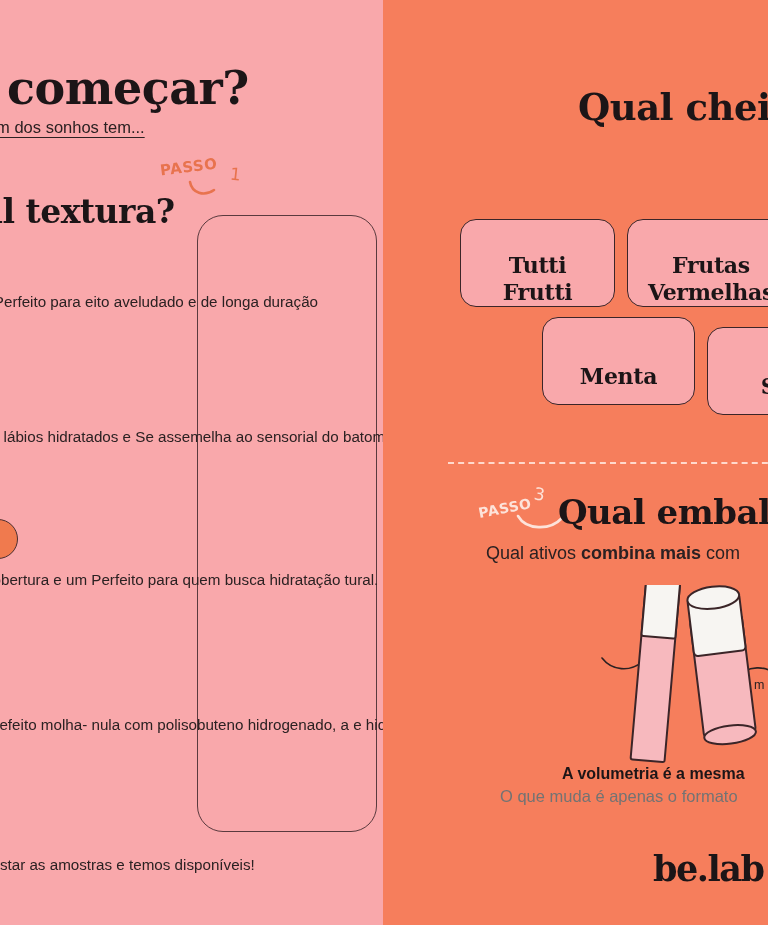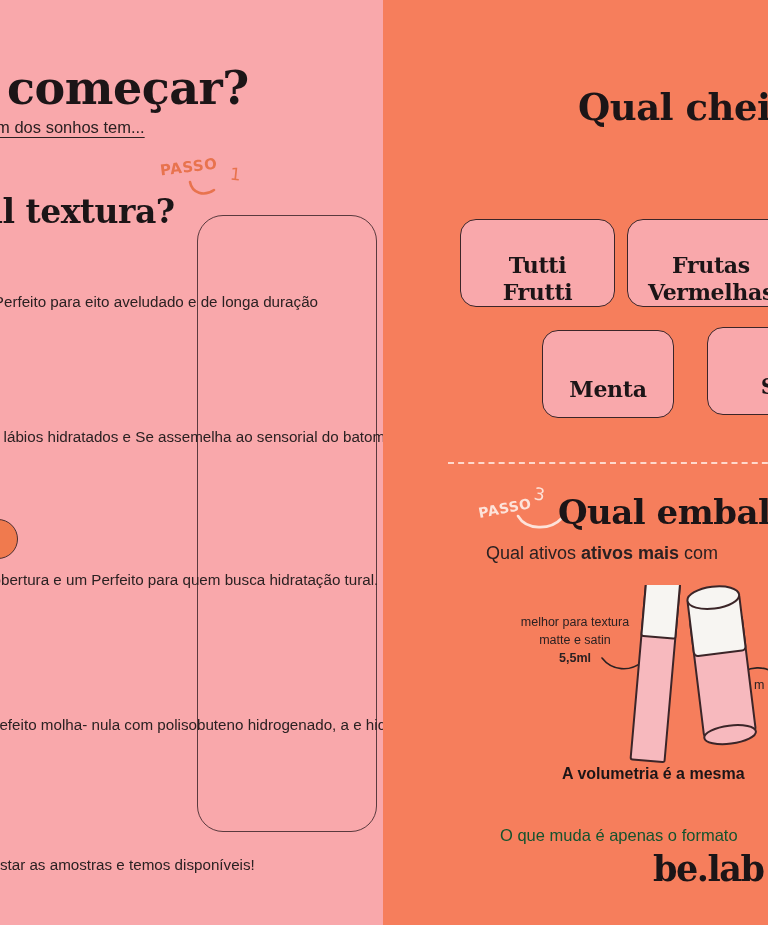--- a/index.html
+++ b/index.html
@@ -183,21 +183,21 @@
     font-family: "DejaVu Serif", "Liberation Serif", serif;
     font-weight: 700;
     font-size: 22px;
     line-height: 1.25;
     color: #1c1517;
     letter-spacing: -0.3px;
     margin-top: 32px;
   }
   .fc-1 { left: 460px; top: 219px; width: 155px; height: 88px; }
   .fc-2 { left: 627px; top: 219px; width: 168px; height: 88px; }
-  .fc-3 { left: 542px; top: 330px; width: 132px; height: 88px; align-items: center; }
+  .fc-3 { left: 542px; top: 317px; width: 153px; height: 88px; align-items: center; }
   .fc-4 { left: 707px; top: 327px; width: 160px; height: 88px; }
 
   .dashed-div {
     position: absolute;
     left: 448px; top: 462px;
     width: 330px; height: 0;
     border-top: 2px dashed #ffd9cc;
   }
 
   .passo3 {
@@ -267,23 +267,22 @@
     left: 562px; top: 765px;
     font-size: 16px;
     font-weight: 700;
     color: #1c1517;
     white-space: nowrap;
   }
   .r-foot-2 {
     position: absolute;
     left: 500px; top: 787px;
     font-size: 16.5px;
-    color: #14532d;
-    white-space: nowrap;
-    margin-top: 39px;
+    color: #737373;
+    white-space: nowrap;
   }
 
   .logo {
     position: absolute;
     left: 653px; top: 848px;
     font-family: "DejaVu Serif", "Liberation Serif", serif;
     font-weight: 700;
     font-size: 35px;
     letter-spacing: -1.5px;
     color: #1c1517;
@@ -360,28 +359,23 @@
     <div class="passo3-txt">PASSO</div>
     <div class="passo3-num">3</div>
     <svg class="passo3-swoosh" width="56" height="22" viewBox="0 0 56 22">
       <path d="M2 4 C 10 18, 34 19, 46 6" fill="none" stroke="#fde3da" stroke-width="2.6" stroke-linecap="round"></path>
     </svg>
   </div>
 
   <div class="serif r-title2">Qual embalag</div>
 
   <div class="sans r-sub2">
-    <span>Qual ativos </span><b>ativos mais</b><span> com</span>
-  </div>
-
-  <div class="anno-left">
-    <div>melhor para textura</div>
-    <div>matte e satin</div>
-    <div class="vol">5,5ml</div>
-  </div>
+    <span>Qual ativos </span><b>combina mais</b><span> com</span>
+  </div>
+
   <svg style="position:absolute;left:600px;top:655px;" width="46" height="22" viewBox="0 0 46 22">
     <path d="M2 3 C 12 16, 30 17, 42 7" fill="none" stroke="#2b2122" stroke-width="1.6" stroke-linecap="round"></path>
   </svg>
 
   <div class="anno-right">m</div>
   <svg style="position:absolute;left:744px;top:666px;" width="26" height="10" viewBox="0 0 26 10">
     <path d="M1 5 C 8 1, 18 1, 25 4" fill="none" stroke="#2b2122" stroke-width="1.6" stroke-linecap="round"></path>
   </svg>
 
   <svg class="bottles" width="148" height="180" viewBox="0 0 148 180">

